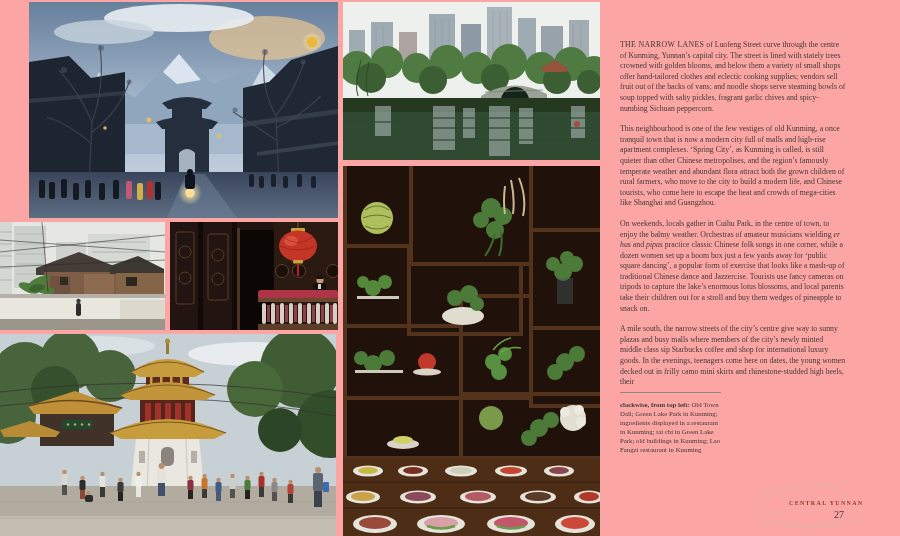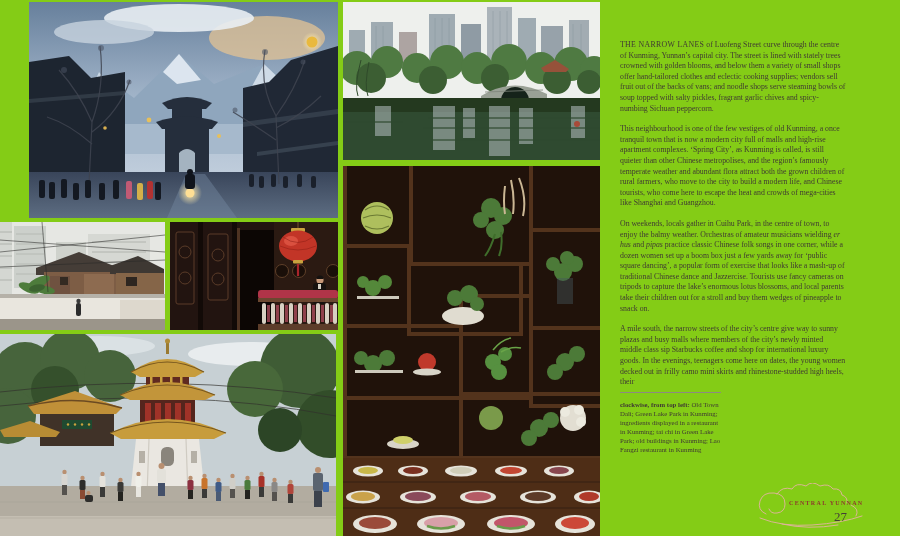--- a/index.html
+++ b/index.html
@@ -1,16 +1,16 @@
 <!DOCTYPE html>
 <html><head>
 <meta charset="utf-8">
 <style>
   html,body{margin:0;padding:0;background:#ffffff;}
-  .spread{position:relative;width:900px;height:536px;background:#84cc16;overflow:hidden;
+  .spread{position:relative;width:900px;height:536px;background:#fca5a5;overflow:hidden;
           font-family:"Liberation Serif","DejaVu Serif",serif;color:#403a33;}
   figure.photo{position:absolute;margin:0;padding:0;overflow:hidden;background:#222;}
   figure.photo svg{display:block;width:100%;height:100%;}
   #ph-dali{left:29px;top:2px;width:309px;height:216px;}
   #ph-buildings{left:0;top:222px;width:165px;height:108px;}
   #ph-lantern{left:170px;top:222px;width:168px;height:108px;}
   #ph-pagoda{left:0;top:334px;width:336px;height:202px;}
   #ph-lake{left:343px;top:2px;width:257px;height:158px;}
   #ph-shelves{left:343px;top:166px;width:257px;height:370px;}
 
@@ -19,21 +19,21 @@
   .lead-caps{letter-spacing:.35px;}
   .caption-block{position:absolute;left:620px;top:392px;width:104px;}
   .caption-rule{border:none;border-top:1px solid #8d8982;margin:0 0 8px 0;width:101px;}
   .caption{font-size:6.8px;line-height:8.9px;margin:0;}
   .caption b{font-weight:bold;}
 
   .page-footer{position:absolute;left:752px;top:483px;width:118px;height:50px;}
   .cloud-svg{position:absolute;left:0;top:0;}
   .section-label{position:absolute;left:37px;top:17px;font-size:6px;font-weight:bold;
                  letter-spacing:1.3px;color:#8e3b2d;white-space:nowrap;}
-  .page-number{position:absolute;left:82px;top:26px;font-size:13px;color:#443e37;}
+  .page-number{position:absolute;left:82px;top:26px;font-size:10px;color:#443e37;}
 </style>
 </head>
 <body>
 
 <div class="spread">
 
   <figure class="photo" id="ph-dali" aria-label="Old Town Dali">
     <svg viewBox="0 0 309 216" preserveAspectRatio="none">
       <defs>
         <linearGradient id="dsky" x1="0" y1="0" x2="0" y2="1">

